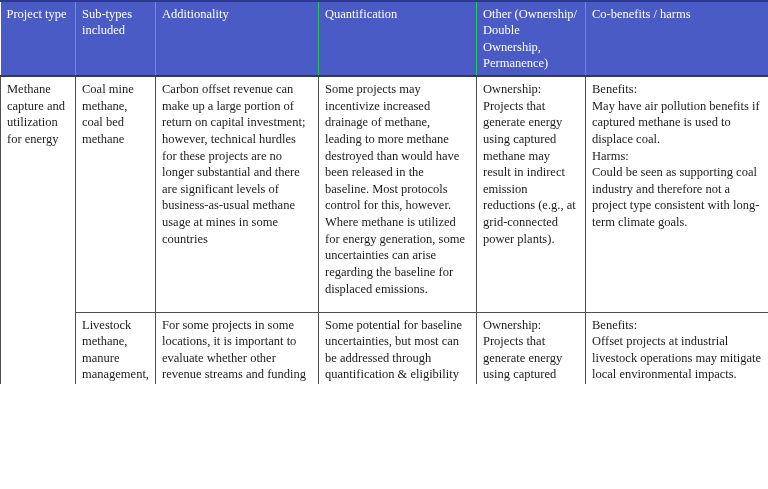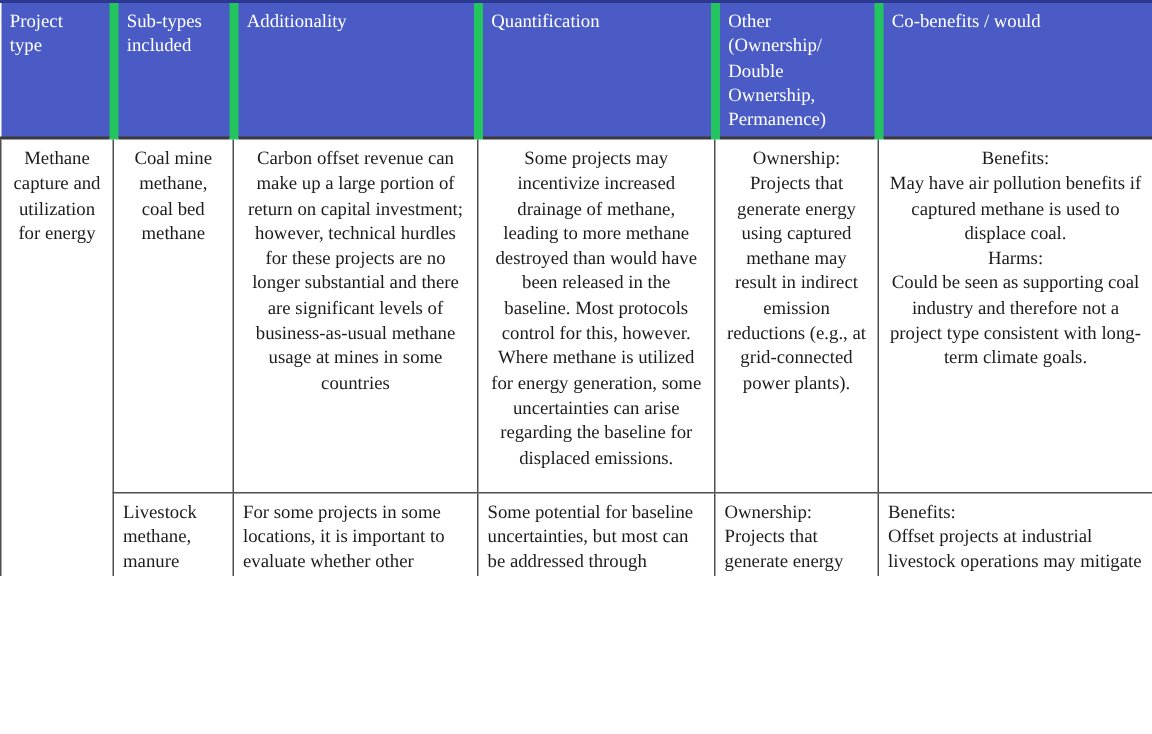--- a/index.html
+++ b/index.html
@@ -19,38 +19,38 @@
   }
   table.offset-table th {
     background: #4a5bc5;
     color: #ffffff;
     font-weight: normal;
     font-size: 12.5px;
     line-height: 1.3;
     text-align: left;
     vertical-align: top;
     padding: 4px 6px 4px 6px;
-    border-left: 6px solid #22c55e;
+    border-left: 1px solid #22c55e;
     border-bottom: 2px solid #3a3a3a;
     box-sizing: border-box;
   }
   table.offset-table th:first-child { border-left: none; }
   table.offset-table td {
     border: 1px solid #4f4f4f;
     vertical-align: top;
     padding: 4px 6px 4px 6px;
     font-size: 12.5px;
     line-height: 1.33;
     color: #1c1c1c;
     white-space: pre-line;
     box-sizing: border-box;
     overflow: hidden;
   }
   td.project-type-cell { vertical-align: middle; }
-  tr.body-row-1 { height: 236px; text-align: center; }
+  tr.body-row-1 { height: 236px; }
   tr.body-row-2 { height: 198px; }
   tr.header-row { height: 45px; }
 </style>
 </head>
 <body>
 
 <div class="screen">
   <div class="top-rule"></div>
 
   <table class="offset-table">
@@ -62,21 +62,21 @@
       <col style="width:109px">
       <col style="width:183px">
     </colgroup>
     <thead>
       <tr class="header-row">
         <th>Project type</th>
         <th>Sub-types included</th>
         <th>Additionality</th>
         <th>Quantification</th>
         <th>Other (Ownership/ Double Ownership, Permanence)</th>
-        <th>Co-benefits / would</th>
+        <th>Co-benefits / harms</th>
       </tr>
     </thead>
     <tbody>
       <tr class="body-row-1">
         <td class="project-type-cell" rowspan="2">Methane capture and utilization for energy</td>
         <td>Coal mine methane, coal bed methane</td>
         <td>Carbon offset revenue can make up a large portion of return on capital investment; however, technical hurdles for these projects are no longer substantial and there are significant levels of business-as-usual methane usage at mines in some countries</td>
         <td>Some projects may incentivize increased drainage of methane, leading to more methane destroyed than would have been released in the baseline. Most protocols control for this, however.
 Where methane is utilized for energy generation, some uncertainties can arise regarding the baseline for displaced emissions.</td>
         <td>Ownership:

